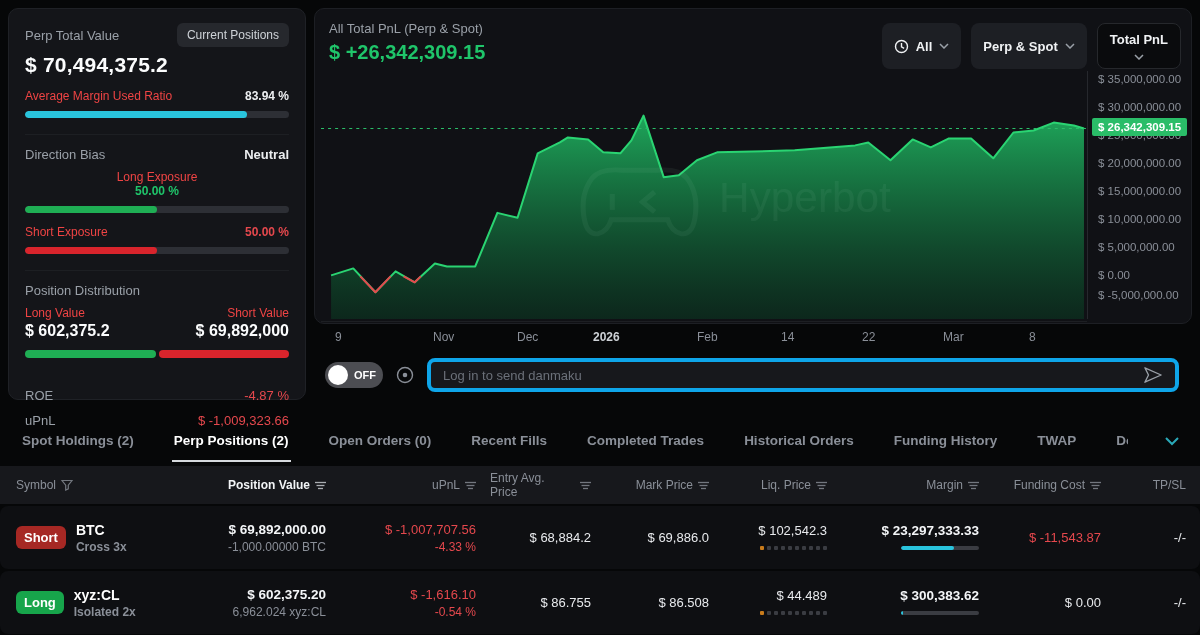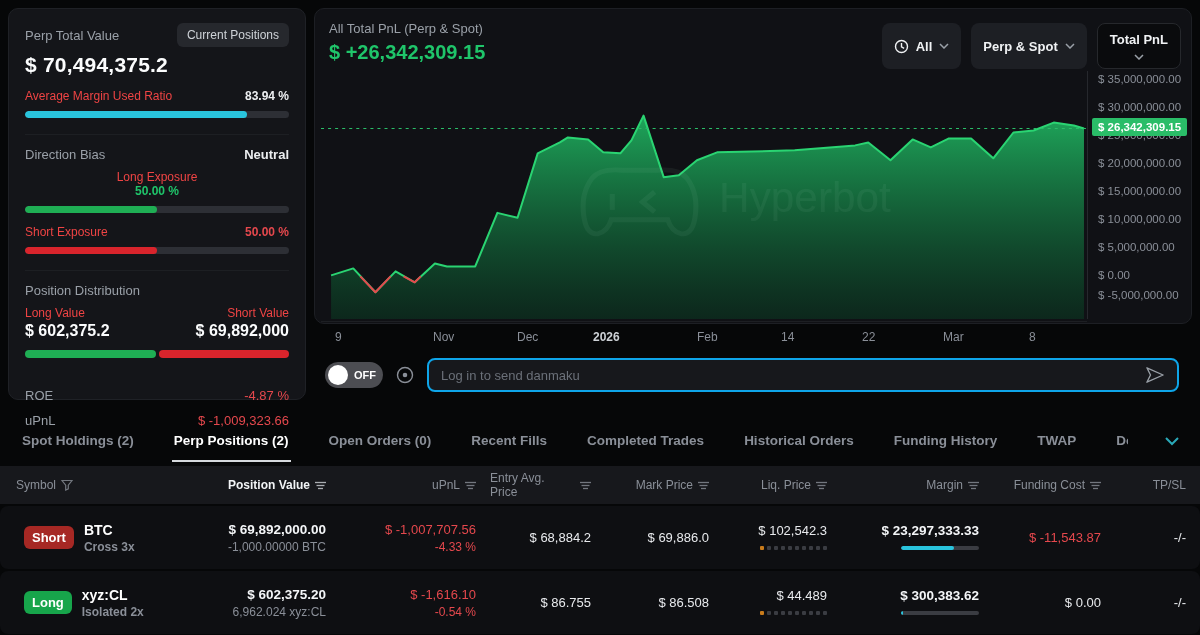--- a/index.html
+++ b/index.html
@@ -65,21 +65,21 @@
   .xlab:nth-of-type(8){left:622px} .xlab:nth-of-type(9){left:708px}
 
   
   .danmaku { position:absolute; left:10px; right:12px; top:348px; height:36px;
     display:flex; align-items:center; gap:12px; }
   .toggle { width:58px; height:26px; background:#4c4d52; border-radius:14px; display:flex;
     align-items:center; cursor:pointer; position:relative; flex:none; }
   .toggle .knob { width:20px; height:20px; border-radius:50%; background:#ffffff; margin-left:3px; }
   .toggle .t-lab { color:#ffffff; font-size:11px; font-weight:bold; margin-left:6px; }
   .target-ico { color:#8a8f98; flex:none; cursor:pointer; display:flex; }
-  .dm-input-wrap { flex:1; height:34px; background:#17181c; border:2px solid #0ea5e9;
+  .dm-input-wrap { flex:1; height:34px; background:#17181c; border:4px solid #0ea5e9;
     border-radius:8px; display:flex; align-items:center; padding:0 12px; }
   .dm-input-wrap input { flex:1; background:transparent; border:none; outline:none;
     color:#d0d4d9; font-size:13px; font-family:"Liberation Sans", sans-serif; }
   .dm-input-wrap input::placeholder { color:#6b7079; }
   .send-ico { color:#9aa0a8; cursor:pointer; display:flex; }
 
   
   .tabs { position:absolute; left:0; top:420px; width:1200px; height:42px;
     display:flex; align-items:center; gap:36px; padding:0 20px; }
   .tab { font-size:13.5px; font-weight:bold; color:#8a8f98; cursor:pointer;
@@ -99,21 +99,21 @@
   .hcell.first { justify-content:flex-start; padding-left:16px; }
   .hcell.active { color:#f2f4f6; font-weight:bold; }
   .hicon { opacity:.8; display:flex; }
 
   .trow { position:absolute; left:0; width:1200px; height:63px; background:#0e0f12;
     align-items:center; border-radius:8px; cursor:pointer; }
   .trow.r1 { top:506px; }
   .trow.r2 { top:571px; }
   .cell { text-align:right; padding-right:14px; font-size:13px; color:#e8eaed; }
   .cell .sub { font-size:12px; color:#8a8f98; margin-top:3px; }
-  .sym-cell { display:flex; align-items:center; gap:10px; padding-left:24px; text-align:left; }
+  .sym-cell { display:flex; align-items:center; gap:10px; padding-left:16px; text-align:left; }
   .badge { font-size:13px; font-weight:bold; color:#fff; padding:4px 8px; border-radius:6px; flex:none; }
   .badge.short { background:#a62824; }
   .badge.long { background:#17a54b; }
   .sym-name { font-size:14px; font-weight:bold; color:#ffffff; }
   .sym-sub { font-size:12px; color:#8a8f98; font-weight:bold; margin-top:2px; }
   .val-main { font-size:13.5px; font-weight:bold; color:#f4f6f8; }
   .liq-dots { display:inline-flex; gap:3px; margin-top:5px; }
   .liq-dots i { width:4px; height:4px; border-radius:1px; background:#3a3c42; }
   .liq-dots i:first-child { background:#c87b1b; }
   .mbar { display:inline-block; width:78px; height:4px; border-radius:2px; background:#3a3c42;

